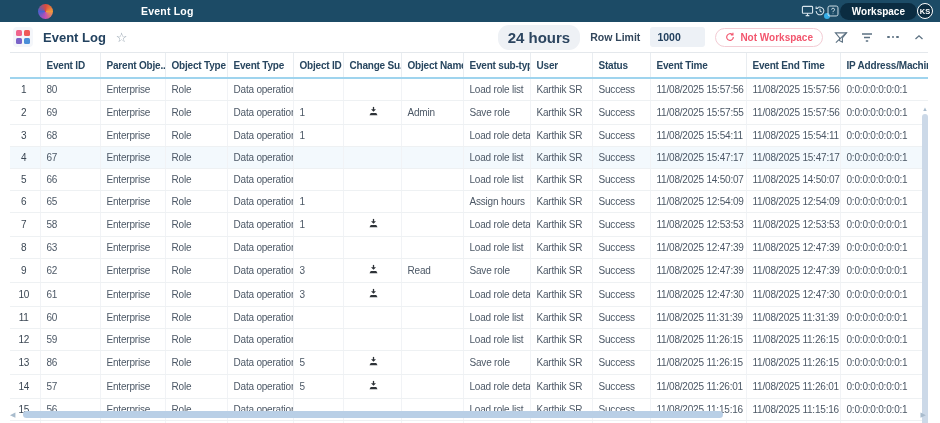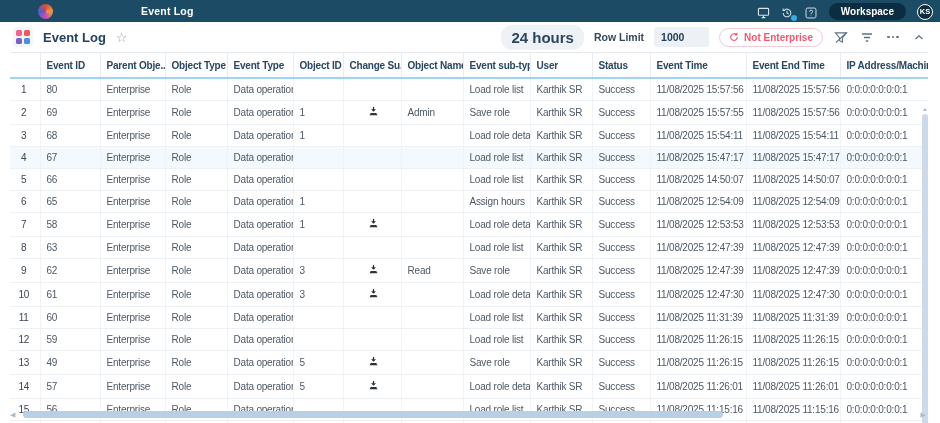--- a/index.html
+++ b/index.html
@@ -5,21 +5,21 @@
   * { box-sizing: border-box; margin: 0; padding: 0; }
   html, body { width: 940px; height: 423px; overflow: hidden; background: #fff;
     font-family: "Liberation Sans", sans-serif; }
   .app { position: relative; width: 940px; height: 423px; overflow: hidden; }
 
   
   .topbar { height: 22px; background: #1c4b66; display: flex; align-items: center; color: #fff; }
   .logo { width: 15px; height: 15px; border-radius: 50%; margin-left: 38px; flex: 0 0 auto;
     background: conic-gradient(#d94a3f, #f0983c, #c24fb4, #4a5fd0, #d94a3f); }
   .topbar-tab { margin-left: 88px; font-size: 10.5px; font-weight: bold; letter-spacing: .2px; }
-  .topbar-right { margin-left: auto; display: flex; align-items: flex-end; gap: 11px; }
+  .topbar-right { margin-left: auto; display: flex; align-items: center; }
   .tb-icon { width: 13px; height: 13px; display: inline-flex; align-items: center; justify-content: center;
     color: #d7e4ec; position: relative; }
   .tb-icon svg { display: block; }
   .badge-dot { position: absolute; right: -3px; bottom: -1px; width: 6px; height: 6px;
     border-radius: 50%; background: #35aee8; }
   .workspace-btn { background: #0b2c41; border: none; color: #fff; font-size: 10px; font-weight: bold;
     border-radius: 10px; padding: 3px 12px; cursor: pointer; font-family: inherit; }
   .avatar { width: 16px; height: 16px; border-radius: 50%; border: 1px solid #fff; background: #0b2c41;
     color: #fff; font-size: 7.5px; font-weight: bold; display: flex; align-items: center;
     justify-content: center; margin-right: 7px; }
@@ -120,21 +120,21 @@
     <div class="toolbar-right">
       <button class="pill-time">24 hours</button>
       <span class="rowlimit-label">Row Limit</span>
       <input class="rowlimit-input" value="1000" style="">
       <button class="refresh-pill">
         <span style="display:inline-flex">
           <svg width="10" height="10" viewBox="0 0 12 12" fill="none" stroke="#f2566e" stroke-width="1.4">
             <path d="M10 6a4 4 0 1 1-1.2-2.8M9.5 1v2.4H7.1"></path>
           </svg>
         </span>
-        <span class="txt">Not Enterprise</span>
+        <span class="txt">Not Workspace</span>
       </button>
       <span class="icon-btn">
         <svg width="14" height="13" viewBox="0 0 15 14" fill="none" stroke="currentColor" stroke-width="1.2">
           <path d="M1.5 2h12L9 7.5V12l-3-1.5V7.5L1.5 2z"></path>
             <path d="M2 12.5L13.5 1.5"></path>
         </svg>
       </span>
       <span class="icon-btn">
         <svg width="12" height="11" viewBox="0 0 12 11" stroke="currentColor" stroke-width="1.3">
           <path d="M1 2h10M3 5.5h6M4.8 9h2.4"></path>
@@ -395,21 +395,21 @@
             <td></td>
             <td>Load role list</td>
             <td>Karthik SR</td>
             <td>Success</td>
             <td>11/08/2025 11:26:15</td>
             <td>11/08/2025 11:26:15</td>
             <td>0:0:0:0:0:0:0:1</td>
           </tr>
           <tr>
             <td class="num">13</td>
-            <td>49</td>
+            <td>86</td>
             <td>Enterprise</td>
             <td>Role</td>
             <td>Data operation</td>
             <td>5</td>
             <td style="text-align: center;"><svg width="11" height="11" viewBox="0 0 12 12">
                 <path d="M6 1v4.2" stroke="#2e3338" stroke-width="1.4" fill="none"></path>
                 <path d="M3.3 3.6L6 6.4 8.7 3.6z" fill="#2e3338"></path>
                 <path d="M3 7.6h6l1.4 2.6H1.6z" fill="#2e3338"></path>
               </svg></td>
             <td></td>

